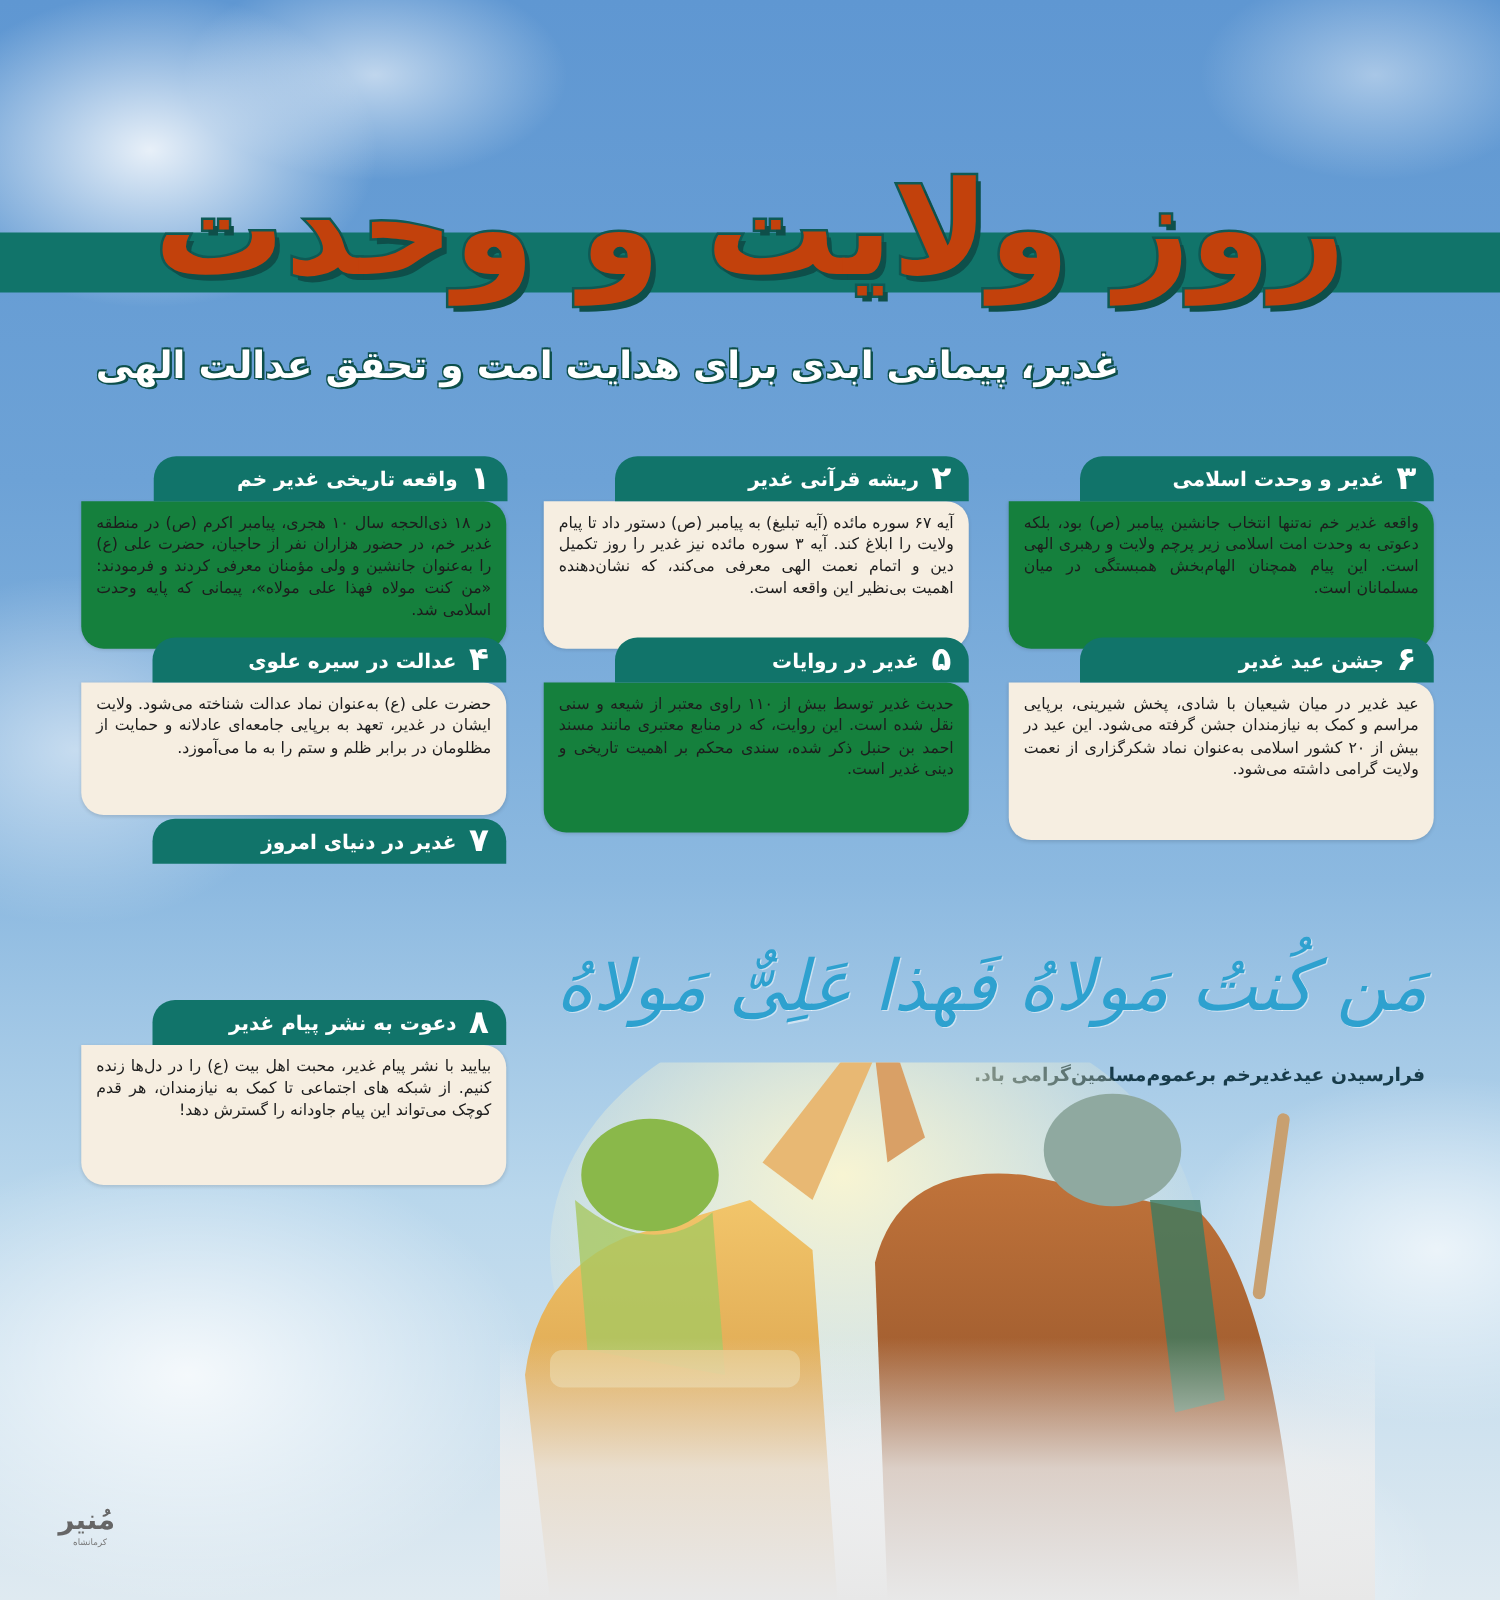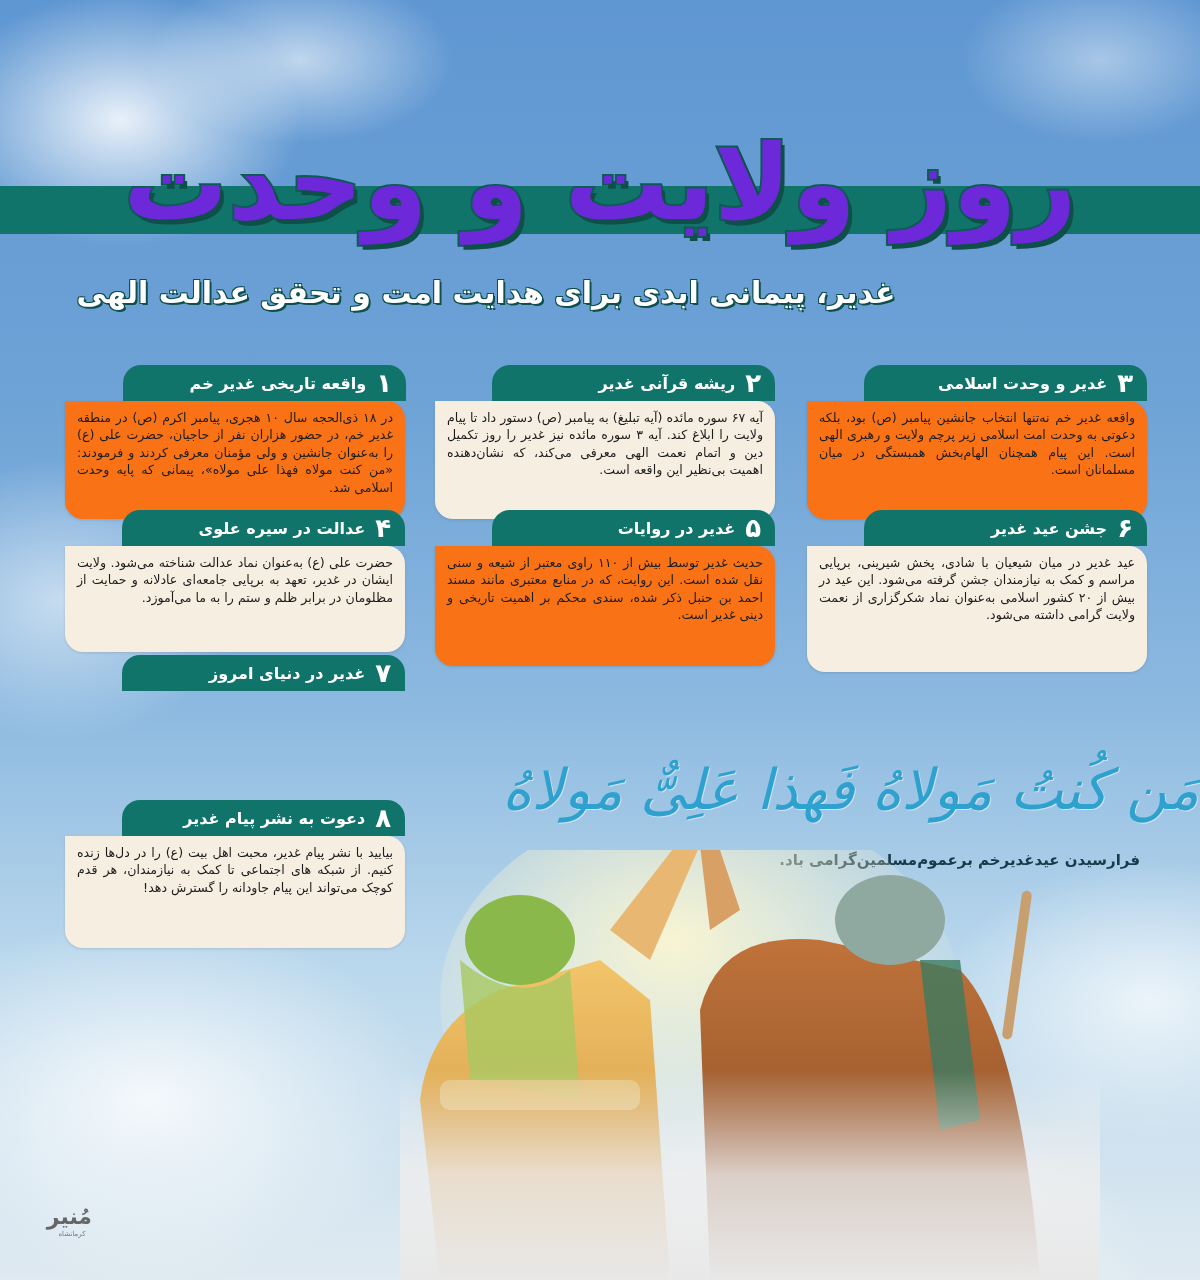--- a/index.html
+++ b/index.html
@@ -24,21 +24,21 @@
     .title-band {
       position: absolute; left: 0; top: 186px; width: 1200px; height: 48px;
       background: #11746a;
     }
     .main-title {
       position: absolute; top: 118px; right: 75px; width: 1050px;
       text-align: center;
       font-family: "DejaVu Sans", sans-serif;
       font-weight: bold;
       font-size: 104px; line-height: 130px;
-      color: #6d28d9;
+      color: #c2410c;
       -webkit-text-stroke: 4px #0e5a55;
       paint-order: stroke fill;
       text-shadow: 4px 5px 0 #0e4f4a;
       letter-spacing: 2px;
     }
     .subtitle {
       position: absolute; top: 275px; left: 0; width: 972px;
       text-align: center;
       font-weight: bold; font-size: 30px; color: #ffffff;
       text-shadow: 2px 2px 0 #0d4f4a, -1px -1px 0 #0d4f4a, 1px -1px 0 #0d4f4a, -1px 1px 0 #0d4f4a;
@@ -57,31 +57,30 @@
     }
     .card-num { font-size: 26px; font-weight: bold; line-height: 1; }
     .card-title { font-size: 16px; margin-left: 44px; }
     .card-body {
       border-radius: 0 18px 18px 18px;
       padding: 8px 12px 12px 12px;
       font-size: 12.6px; line-height: 17.4px; color: #1d1d1d;
       text-align: justify; direction: rtl;
       box-shadow: 0 1px 3px rgba(0,0,0,0.12);
     }
-    .body-white { background: #f97316; }
+    .body-white { background: #15803d; }
     .body-cream { background: #f6eee1; }
 
     
     .calligraphy {
       position: absolute; left: 445px; top: 735px; width: 710px; height: 120px;
-      text-align: right; direction: rtl;
+      text-align: left; direction: rtl;
       font-family: "DejaVu Serif", serif; font-style: italic;
       font-size: 56px; line-height: 110px; color: #2ea1cf;
       text-shadow: 1px 1px 0 rgba(255,255,255,0.5);
-      margin-left: 44px;
     }
     .greeting {
       position: absolute; left: 700px; top: 851px; width: 440px;
       text-align: right; direction: rtl;
       font-weight: bold; font-size: 15px; color: #173b4a;
     }
 
     
     .figures { position: absolute; left: 400px; top: 850px; width: 700px; height: 430px; }
 

